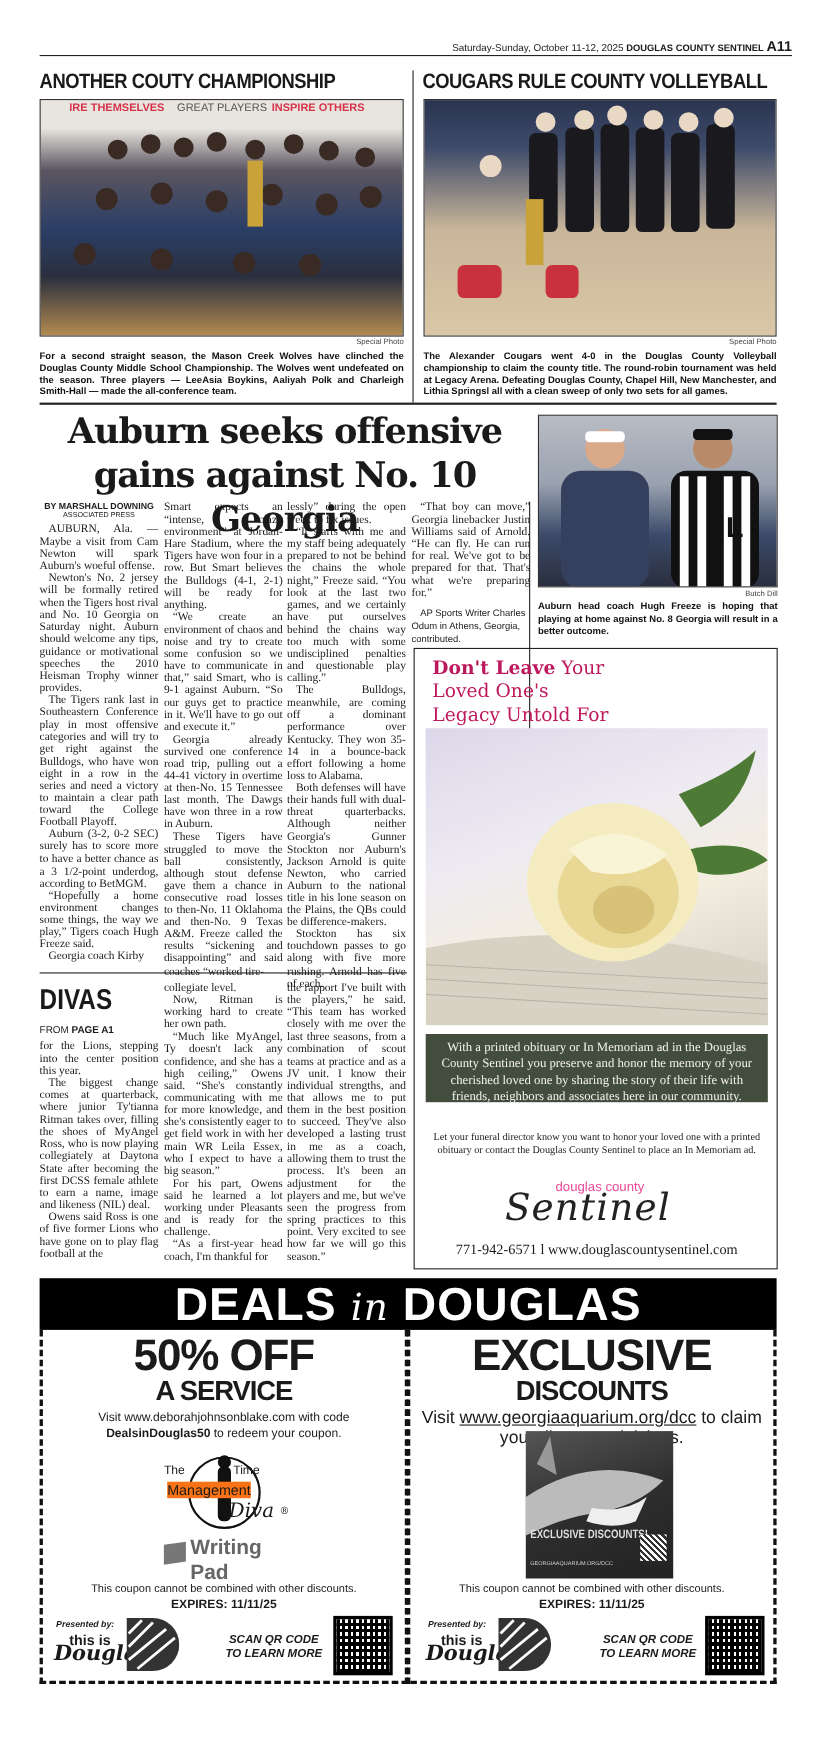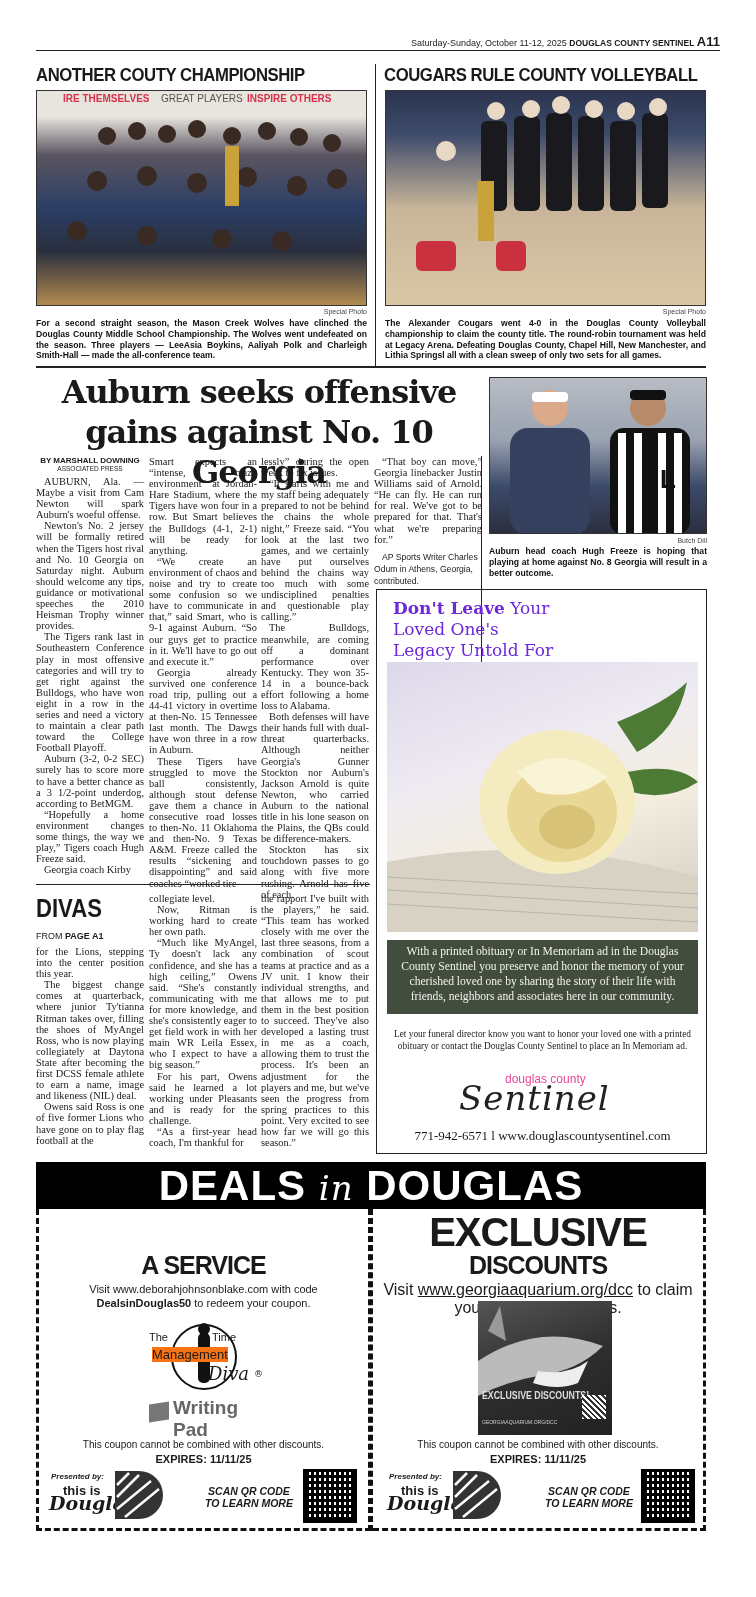--- a/index.html
+++ b/index.html
@@ -21,24 +21,24 @@
   .big-head { position: absolute; left: 36px; top: 372px; width: 446px; text-align: center; font-family: "DejaVu Serif", serif; font-weight: bold; font-size: 32px; line-height: 40px; letter-spacing: -1px; }
   .byline { position: absolute; font-family: "Liberation Sans", sans-serif; text-align: center; }
   .col { position: absolute; font-family: "Liberation Serif", serif; font-size: 10.4px; line-height: 11.1px; text-align: justify; hyphens: manual; }
   .col p { text-indent: 8px; }
   .col p.noind { text-indent: 0; }
 
   .divas { position: absolute; left: 36px; top: 893px; font-family: "Liberation Sans", sans-serif; font-weight: bold; font-size: 26px; transform: scaleX(0.85); transform-origin: left; }
   .from { position: absolute; left: 36px; top: 931px; font-family: "Liberation Sans", sans-serif; font-size: 9px; }
 
   .ad-box { position: absolute; left: 376px; top: 589px; width: 331px; height: 565px; border: 1px solid #222; }
-  .ad-title { position: absolute; left: 16px; top: 8px; font-family: "DejaVu Serif", serif; font-size: 17px; line-height: 21px; color: #6d28d9; }
+  .ad-title { position: absolute; left: 16px; top: 8px; font-family: "DejaVu Serif", serif; font-size: 17px; line-height: 21px; color: #be185d; }
   .ad-title b { font-weight: bold; }
   .ad-photo { position: absolute; left: 10px; top: 68px; width: 311px; height: 270px; background: linear-gradient(160deg, #dcd8ea 0%, #eeeaf2 35%, #f3eee0 60%, #cfcbc0 100%); overflow: hidden; }
-  .ad-green { position: absolute; left: 10px; top: 350px; width: 311px; height: 74px; background: #434d3d; color: #f3f3ee; font-family: "Liberation Serif", serif; font-size: 11.6px; line-height: 15px; text-align: center; padding: 4px 6px; }
+  .ad-green { position: absolute; left: 10px; top: 350px; width: 311px; height: 62px; background: #434d3d; color: #f3f3ee; font-family: "Liberation Serif", serif; font-size: 11.6px; line-height: 15px; text-align: center; padding: 4px 6px; }
   .ad-note { position: absolute; left: 4px; top: 438px; width: 323px; text-align: center; font-family: "Liberation Serif", serif; font-size: 9.3px; line-height: 12px; }
   .ad-logo { position: absolute; left: 78px; top: 482px; width: 180px; height: 48px; }
   .ad-contact { position: absolute; left: 0; top: 538px; width: 331px; text-align: center; font-family: "Liberation Serif", serif; font-size: 13px; }
 
   .deals-bar { position: absolute; left: 36px; top: 1162px; width: 670px; height: 47px; background: #000; color: #fff; text-align: center; font-family: "Liberation Sans", sans-serif; font-weight: bold; font-size: 42px; line-height: 47px; letter-spacing: 1px; }
   .deals-bar .in { font-family: "DejaVu Serif", serif; font-style: italic; font-weight: normal; font-size: 34px; }
   .coupon { position: absolute; top: 1209px; height: 322px; border: 3px dashed #111; border-top: none; }
   .coupon .c-big { position: absolute; width: 100%; text-align: center; font-family: "Liberation Sans", sans-serif; font-weight: bold; letter-spacing: -1px; }
   .coupon .c-text { position: absolute; width: 100%; text-align: center; font-family: "Liberation Sans", sans-serif; font-size: 11px; }
   .divider-dash { position: absolute; left: 370px; top: 1209px; width: 0; height: 322px; border-left: 3px dashed #111; }
@@ -239,20 +239,21 @@
   <div class="ad-contact">771-942-6571 l www.douglascountysentinel.com</div>
 </div>
 
 <div class="deals-bar">
   <span>DEALS</span>
   <span class="in">in</span>
   <span>DOUGLAS</span>
 </div>
 
 <div class="coupon" style="left:36px; width:335px;">
+  <div class="c-big" style="top:2px; font-size:40px; line-height:42px;">50% OFF</div>
   <div class="c-big" style="top:42px; font-size:25px; line-height:28px;">A SERVICE</div>
   <div class="c-text" style="top:74px;">Visit www.deborahjohnsonblake.com with code</div>
   <div class="c-text" style="top:88px;">
     <b>DealsinDouglas50</b><span> to redeem your coupon.</span>
   </div>
   <div style="position:absolute;left:105px;top:110px;width:130px;height:72px;">
     <svg width="130" height="72" style="position:absolute;left:0;top:0">
       <circle cx="60" cy="38" r="32" fill="none" stroke="#111" stroke-width="2"></circle>
       <rect x="54" y="14" width="12" height="50" rx="5" fill="#111"></rect>
       <circle cx="60" cy="10" r="6" fill="#111"></circle>

